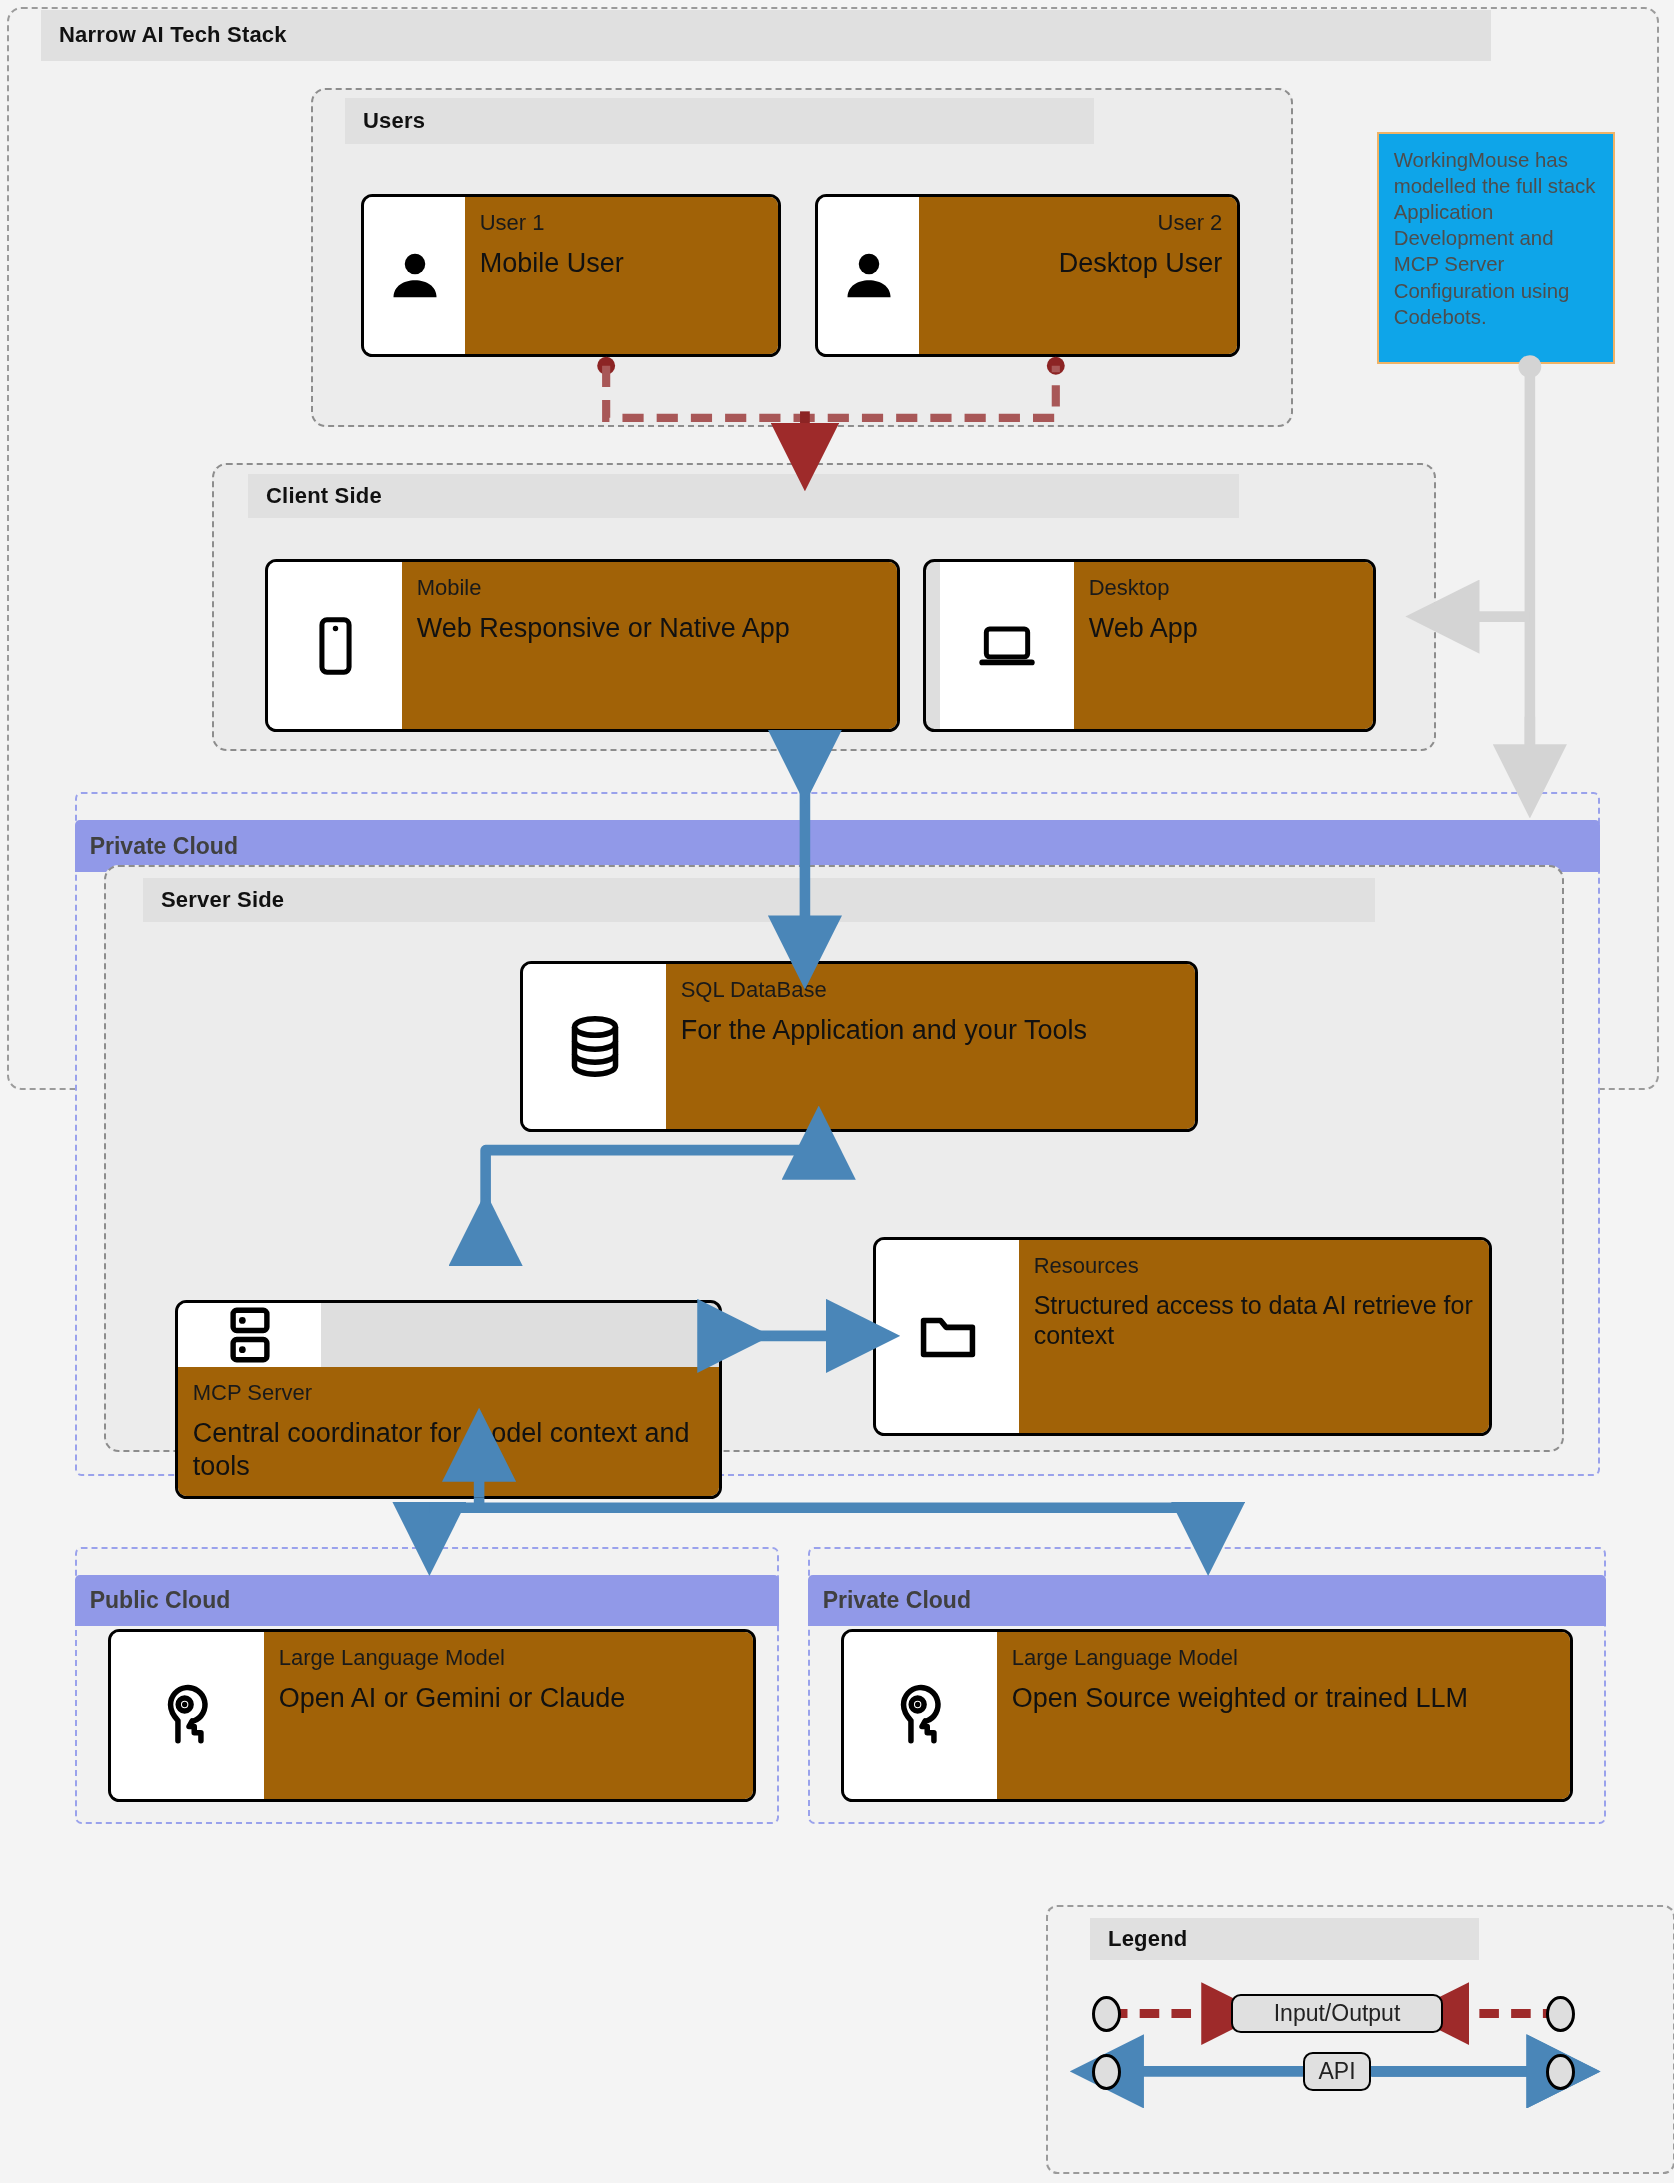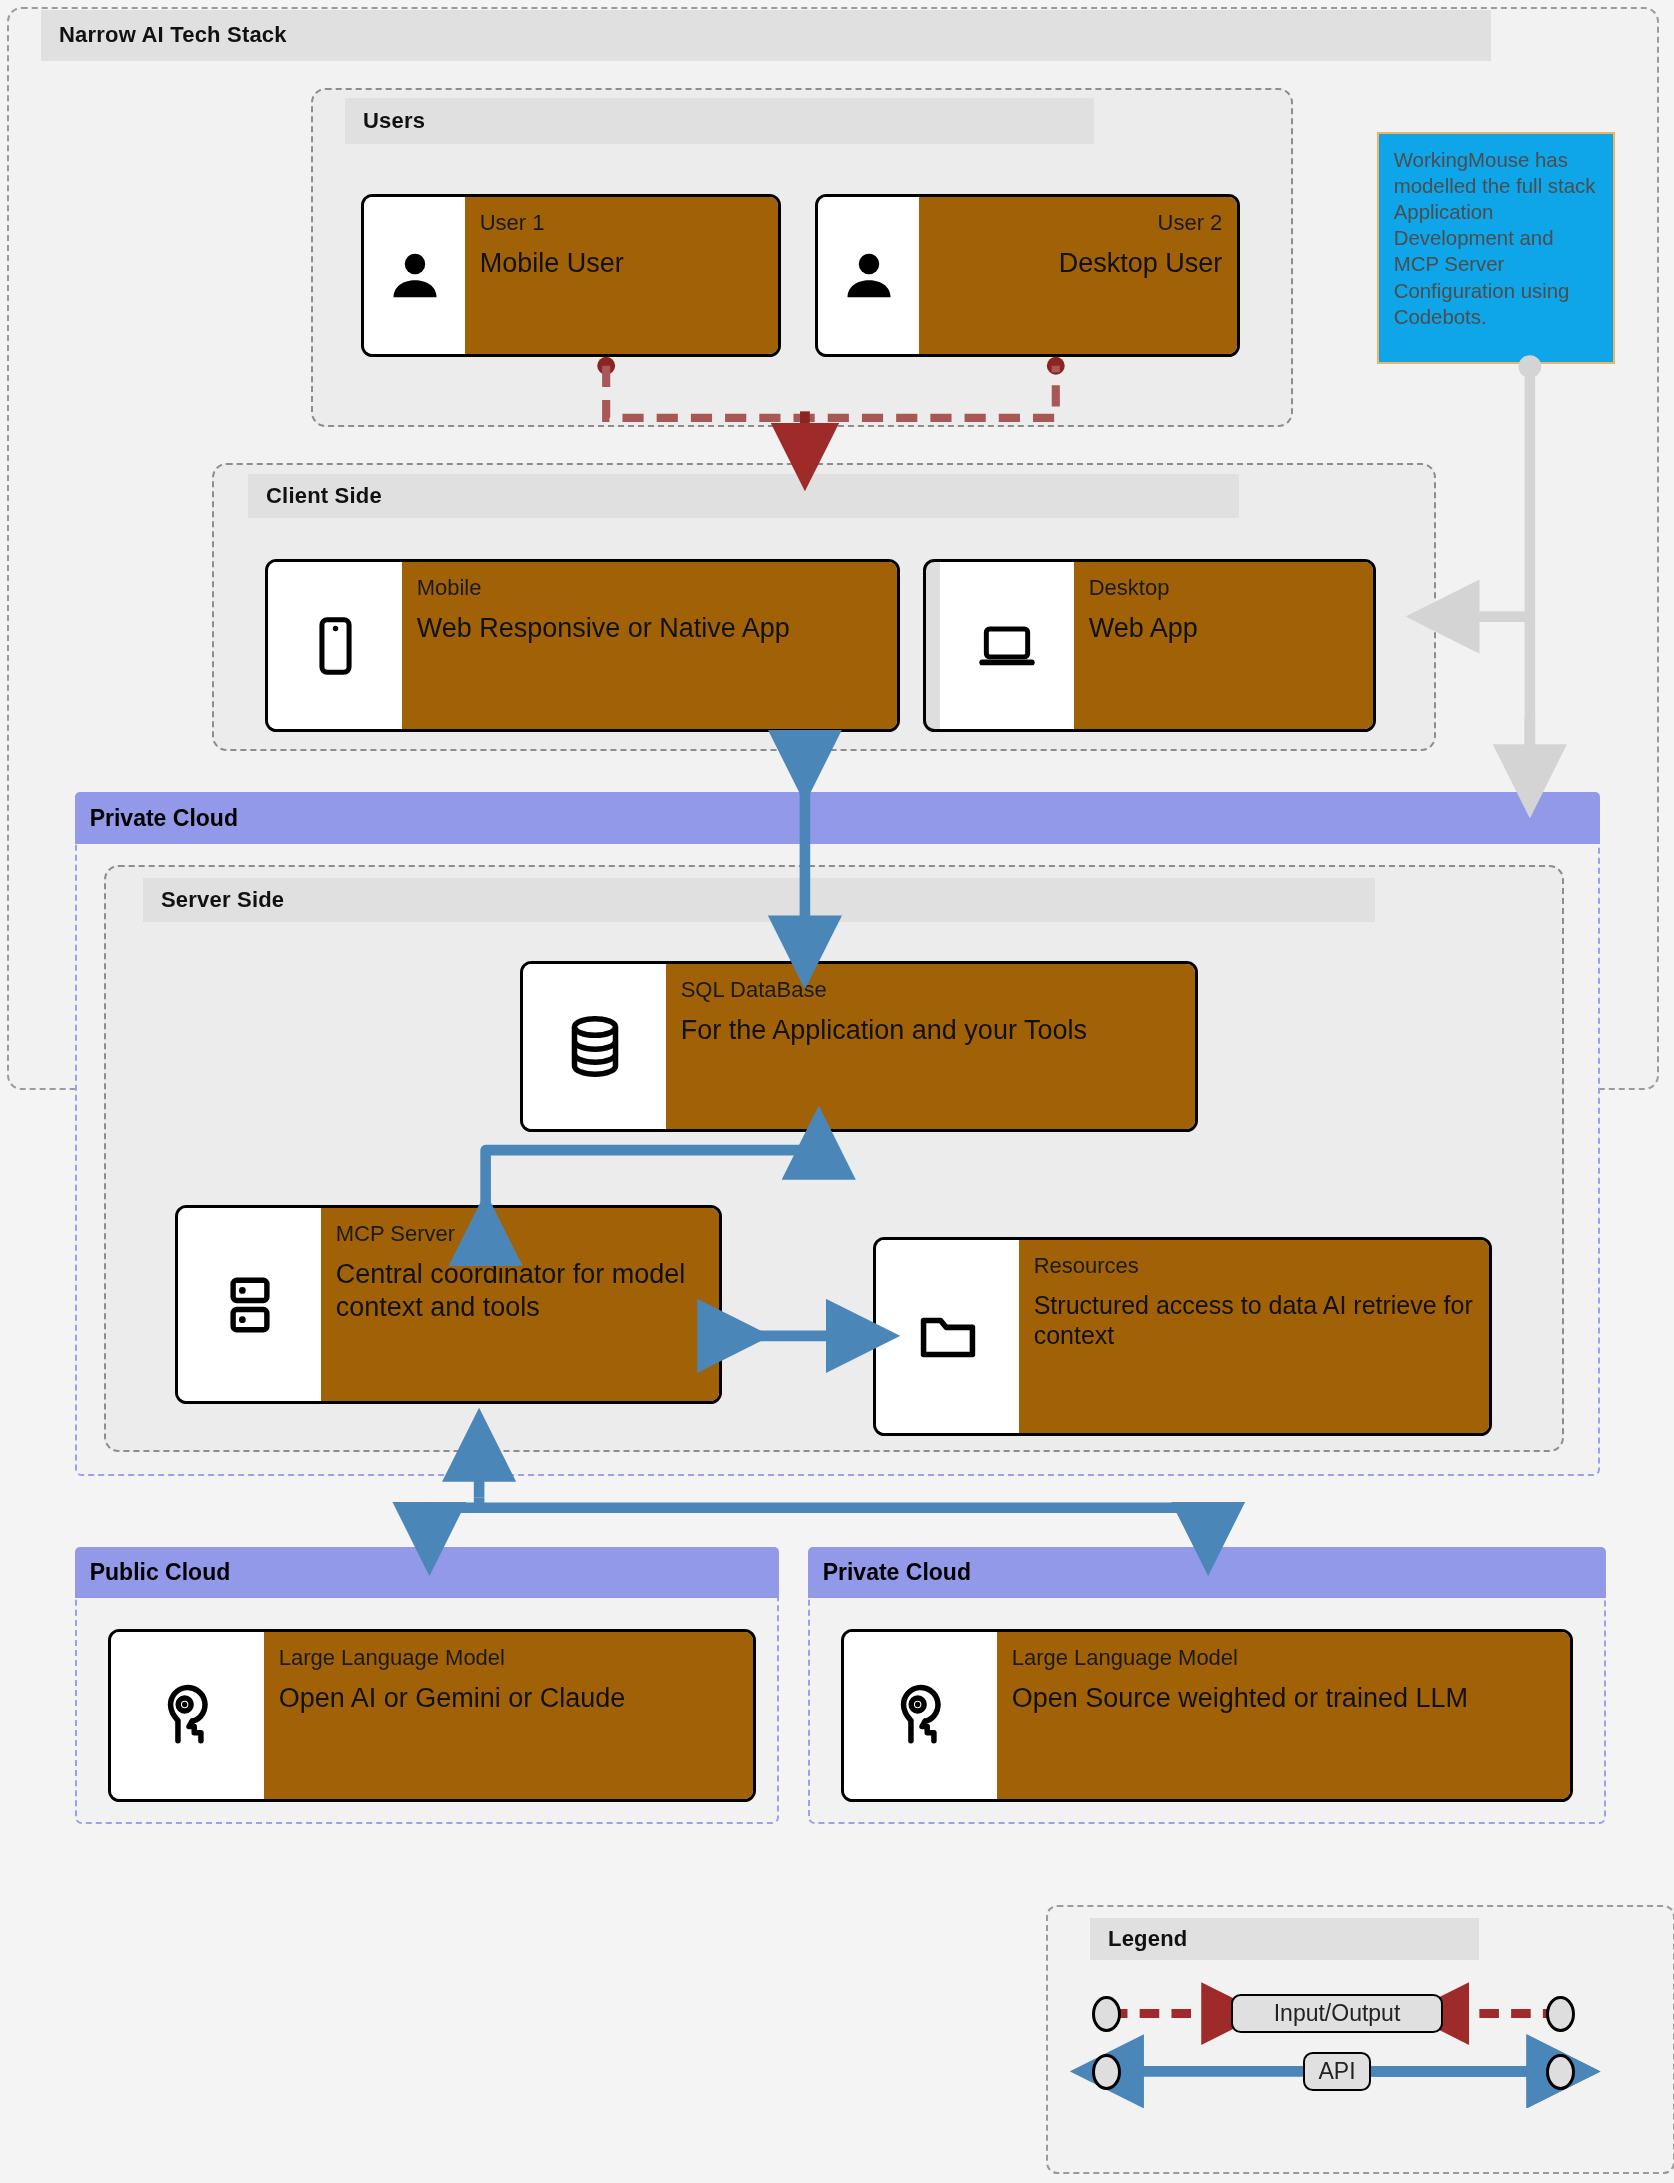--- a/index.html
+++ b/index.html
@@ -37,27 +37,28 @@
     font-size: 22px;
     font-weight: 700;
     letter-spacing: 0.2px;
     display: flex;
     align-items: center;
     padding-left: 18px;
   }
   .peri-title {
     position: absolute;
     background: #9199e8;
-    color: #000000;
+    color: #404040;
     font-size: 23px;
     font-weight: 700;
     display: flex;
     align-items: center;
     padding-left: 14.7px;
     border-radius: 4.9px 4.9px 0 0;
+    margin-top: 28px;
   }
 
   
   .card {
     position: absolute;
     display: flex;
     background: #dedede;
     border: 3.3px solid #000;
     border-radius: 11.4px;
     overflow: hidden;
@@ -216,21 +217,21 @@
         <path d="M3.8 10.8c0 1.8 3.7 3.3 8.2 3.3s8.2-1.5 8.2-3.3"></path>
         <path d="M3.8 16c0 1.8 3.7 3.3 8.2 3.3s8.2-1.5 8.2-3.3"></path>
       </svg>
     </div>
     <div class="card-body">
       <div class="card-kicker">SQL DataBase</div>
       <div class="card-main">For the Application and your Tools</div>
     </div>
   </div>
 
-  <div class="card" style="left:175px; top:1205px; width:547px; height:199px;">
+  <div class="card" style="left:175px; top:1300px; width:547px; height:199px;flex-direction:column;">
     <div class="card-icon" style="width:143px;">
       <svg width="54" height="64" viewBox="0 0 24 28" fill="none" stroke="#000" stroke-width="2.4">
         <rect x="4.5" y="3" width="15" height="9" rx="1.6"></rect>
         <rect x="4.5" y="16" width="15" height="9" rx="1.6"></rect>
         <circle cx="8.6" cy="7.5" r="1.5" fill="#000" stroke="none"></circle>
         <circle cx="8.6" cy="20.5" r="1.5" fill="#000" stroke="none"></circle>
       </svg>
     </div>
     <div class="card-body">
       <div class="card-kicker">MCP Server</div>

